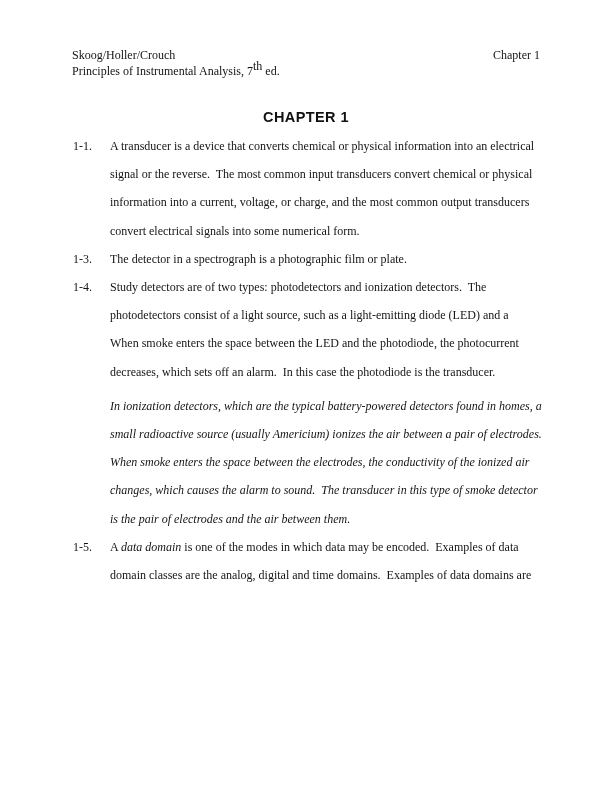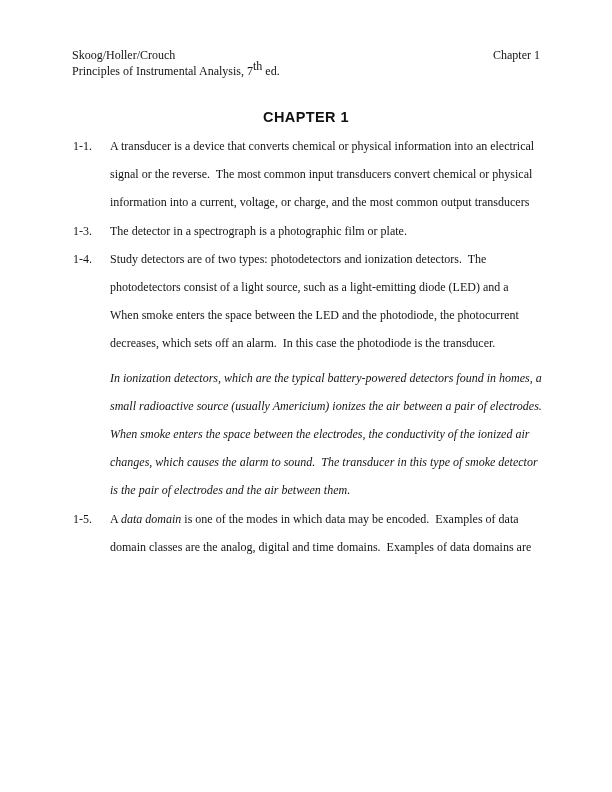--- a/index.html
+++ b/index.html
@@ -113,20 +113,21 @@
   <div class="doc-title">CHAPTER 1</div>
 
   <div class="problems">
       <div class="problem">
         <div class="problem-number">1-1.</div>
         <div class="problem-body">
           <div class="para">
             <div class="line">A transducer is a device that converts chemical or physical information into an electrical</div>
             <div class="line">signal or the reverse.  The most common input transducers convert chemical or physical</div>
             <div class="line">information into a current, voltage, or charge, and the most common output transducers</div>
+            <div class="line">convert electrical signals into some numerical form.</div>
           </div>
         </div>
       </div>
       <div class="problem">
         <div class="problem-number">1-3.</div>
         <div class="problem-body">
           <div class="para">
             <div class="line">The detector in a spectrograph is a photographic film or plate.</div>
           </div>
         </div>

